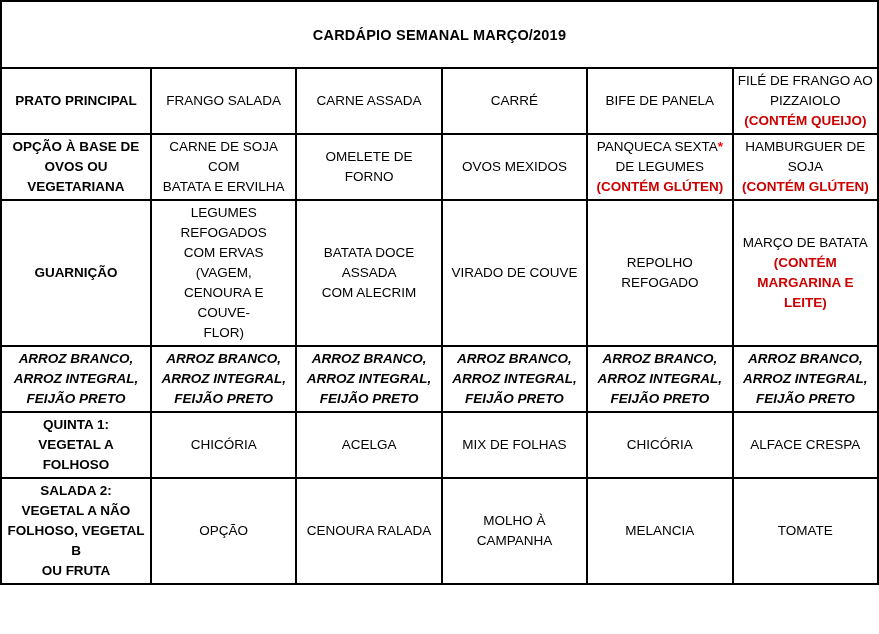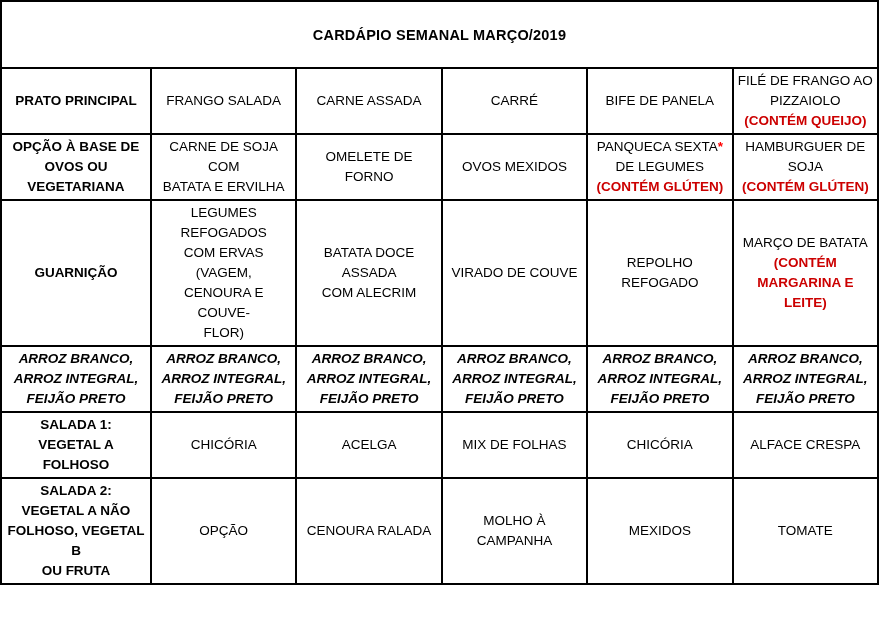--- a/index.html
+++ b/index.html
@@ -124,35 +124,35 @@
 FEIJÃO PRETO</span></td>
     <td><span class="txt">ARROZ BRANCO,
 ARROZ INTEGRAL,
 FEIJÃO PRETO</span></td>
     <td><span class="txt">ARROZ BRANCO,
 ARROZ INTEGRAL,
 FEIJÃO PRETO</span></td>
   </tr>
 
   <tr class="r5">
-    <th class="row-label">SALADA 1:
+    <th class="row-label">QUINTA 1:
 VEGETAL A FOLHOSO</th>
     <td><span class="txt">CHICÓRIA</span></td>
     <td><span class="txt">ACELGA</span></td>
     <td><span class="txt">MIX DE FOLHAS</span></td>
     <td><span class="txt">CHICÓRIA</span></td>
     <td><span class="txt">ALFACE CRESPA</span></td>
   </tr>
 
   <tr class="r6">
     <th class="row-label">SALADA 2:
 VEGETAL A NÃO
 FOLHOSO, VEGETAL B
 OU FRUTA</th>
     <td><span class="txt">OPÇÃO</span></td>
     <td><span class="txt">CENOURA RALADA</span></td>
     <td><span class="txt">MOLHO À CAMPANHA</span></td>
-    <td><span class="txt">MEXIDOS</span></td>
+    <td><span class="txt">MELANCIA</span></td>
     <td><span class="txt">TOMATE</span></td>
   </tr>
 
 </tbody>
   </table>
 
 </body></html>

